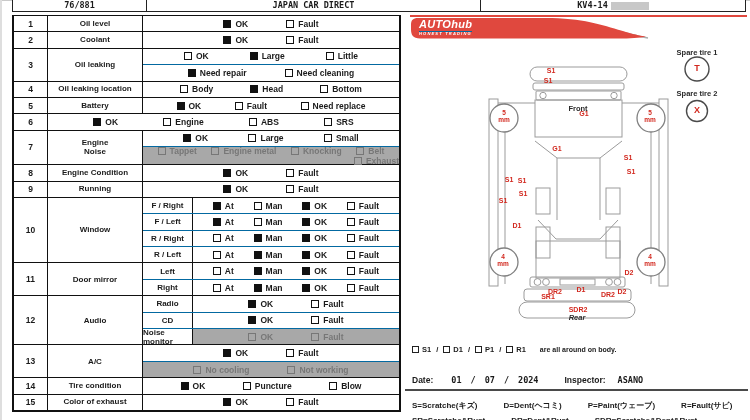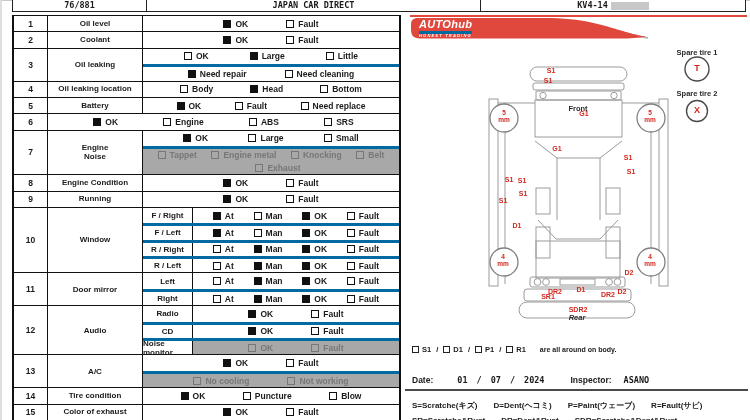--- a/index.html
+++ b/index.html
@@ -23,29 +23,29 @@
        border-top-width:1.5px;box-sizing:border-box;background:#fff}
   .trow{display:flex;border-top:1.5px solid #111}
   .trow:first-child{border-top:0}
   .cell-no{width:34px;border-right:1.5px solid #111;display:flex;align-items:center;
        justify-content:center;font-weight:bold;font-size:8.5px;box-sizing:border-box}
   .cell-label{width:95px;border-right:1.5px solid #111;display:flex;align-items:center;
        justify-content:center;font-weight:bold;font-size:8px;text-align:center;
        white-space:pre-line;box-sizing:border-box;line-height:1.2}
   .subs{flex:1;display:flex;flex-direction:column;min-width:0}
   .sub{display:flex;height:15.4px;box-sizing:border-box}
-  .sub:not(:first-child){height:16.4px;border-top:3px solid #0369a1}
-  .sub.tall{height:28px}
+  .sub:not(:first-child){height:16.4px;border-top:1px solid #0369a1}
+  .sub.tall{height:18px}
   .sub:first-child.tall{height:30.8px}
   .sub-label{width:50px;border-right:1.5px solid #111;display:flex;align-items:center;
        justify-content:center;font-weight:bold;font-size:8px;background:#fff;box-sizing:border-box}
   .opts{flex:1;display:flex;flex-direction:column;justify-content:center;min-width:0}
   .optline{flex:1;display:flex;justify-content:space-evenly;align-items:center}
   .optline.c2{justify-content:center;gap:38px}
-  .optline.left{justify-content:center;padding-left:14px}
+  .optline.left{justify-content:flex-end;padding-left:14px}
   .opt{display:flex;align-items:center;gap:4px;font-size:8.5px;font-weight:bold;white-space:nowrap}
   .box{width:8px;height:8px;border:1.5px solid #111;box-sizing:border-box;flex:none}
   .box.f{background:#111;border-color:#111}
   .sub.grey .opts{background:#a8a8a8}
   .sub.grey .opt{color:#777}
   .sub.grey .box{border-color:#777}
 
   
   #redline{position:absolute;left:410px;top:15px;width:337px;height:2px;background:#e0483e}
   #banner{position:absolute;left:410px;top:17px;width:240px;height:23px}
@@ -66,24 +66,24 @@
   
   #codes{position:absolute;left:412px;top:345px;display:flex;align-items:center;gap:5px;
         font-size:7.5px;font-weight:bold}
   #codes .lbox{width:7px;height:7px;border:1.2px solid #222;box-sizing:border-box}
   #codes .citem{display:flex;align-items:center;gap:3px}
   #codes .note{margin-left:9px;font-size:7px}
   #daterow{position:absolute;left:412px;top:375px;width:336px;display:flex;align-items:center;
         font-size:8.5px;font-weight:bold}
   #daterow .mono{font-family:"DejaVu Sans Mono",monospace}
   #daterow .sep{margin:0 9px}
-  #daterow .dlabel{margin-right:24px}
+  #daterow .dlabel{margin-right:18px}
   #daterow .ilabel{margin-left:26px;margin-right:12px}
   #rule{position:absolute;left:405px;top:389px;width:343px;height:2px;background:#4a4a4a}
-  .defs{position:absolute;left:412px;display:flex;gap:16px;font-size:8px;font-weight:bold;white-space:nowrap}
+  .defs{position:absolute;left:412px;display:flex;gap:26px;font-size:8px;font-weight:bold;white-space:nowrap}
   #defs1{top:400px}
   #defs2{top:416px}
 </style>
 </head>
 <body>
 
 <div class="edge-top"></div>
 
 <div id="hdr">
   <div class="hcell c1">76/881</div>

